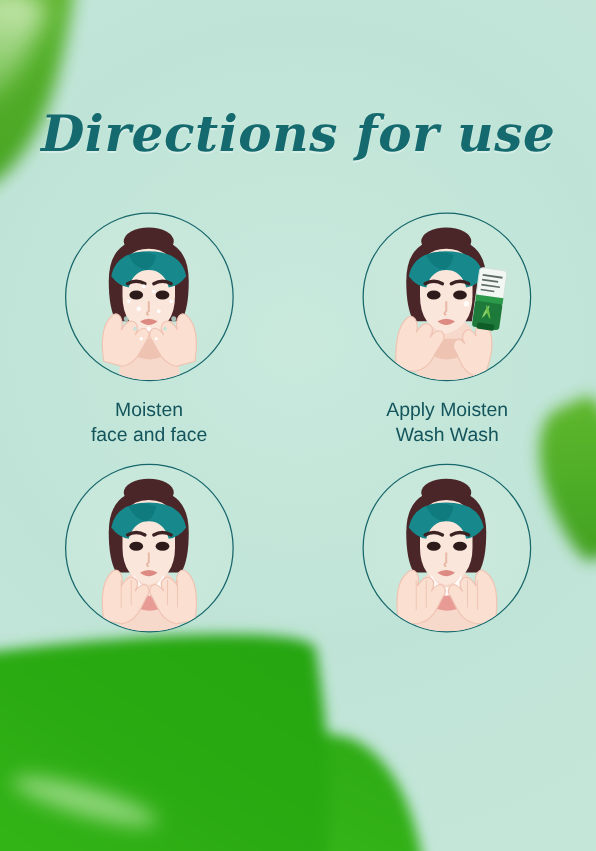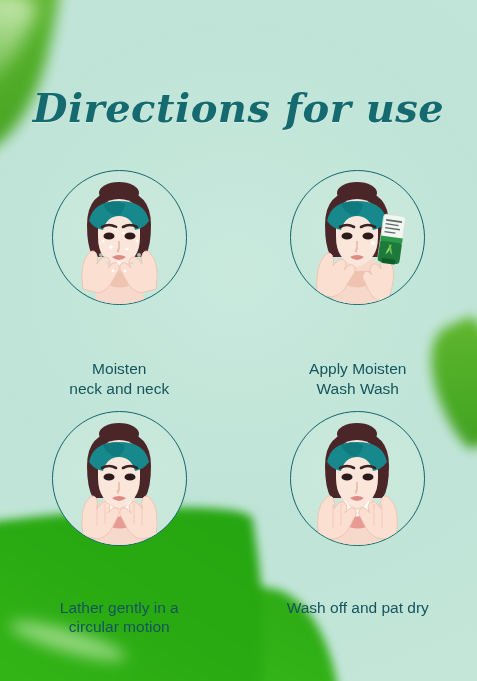--- a/index.html
+++ b/index.html
@@ -69,21 +69,21 @@
     color:#146a6e;
     text-shadow:0 1px 0 rgba(255,255,255,.35);
   }
 
   
   #steps{
     position:absolute;left:0;top:170px;width:477px;
     display:grid;grid-template-columns:1fr 1fr;
     row-gap:12px;
   }
-  .step{display:flex;flex-direction:column;align-items:center;gap:40px;}
+  .step{display:flex;flex-direction:column;align-items:center;}
   .circle{
     width:133px;height:133px;border-radius:50%;
     border:1.4px solid #17666b;
     background:radial-gradient(circle at 50% 45%,#cdeade 0%,#c3e6d8 100%);
     position:relative;overflow:hidden;
   }
   .caption{
     margin-top:12px;text-align:center;
     color:#14555c;font-size:15.5px;line-height:1.28;
     font-family:"Liberation Sans",sans-serif;
@@ -156,21 +156,21 @@
           <g fill="#bfe4d8" opacity=".8">
             <circle cx="48" cy="84" r="2"></circle>
               <circle cx="86" cy="84" r="2"></circle>
             <circle cx="55" cy="92" r="1.6"></circle>
               <circle cx="79" cy="92" r="1.6"></circle>
           </g>
         </svg>
       </div>
       <div class="caption cap-r1">
         <div>Moisten</div>
-        <div>neck and neck</div>
+        <div>face and face</div>
       </div>
     </div>
 
     <div class="step">
       <div class="circle">
         <svg class="fig" viewBox="0 0 133 133">
           <path d="M44 104 q0-14 10-18 h25 q10 4 10 18 l2 29 H42 z" fill="#f7d9cb"></path>
           <path d="M52 100 h29 v12 q-14 9 -29 0 z" fill="#eec3b2"></path>
           <path d="M34 54 q0-34 32-34 q32 0 32 34 q0 22 -6 32 H40 q-6-10 -6-32z" fill="#4a2628"></path>
           <ellipse cx="66" cy="22" rx="20" ry="11" fill="#4a2628"></ellipse>
@@ -233,24 +233,20 @@
           <path d="M30 124 q-4-28 6-38 q4-4 7 0 q3 5 1 11 q6-10 11-6 q4 3 0 10 q6-8 10-4 q3 4 -1 9 l-4 8 q-5 11 -15 13z" fill="#fbe0d2" stroke="#efc4b4" stroke-width="1"></path>
           <path d="M103 124 q4-28 -6-38 q-4-4 -7 0 q-3 5 -1 11 q-6-10 -11-6 q-4 3 0 10 q-6-8 -10-4 q-3 4 1 9 l4 8 q5 11 15 13z" fill="#fbe0d2" stroke="#efc4b4" stroke-width="1"></path>
           <g stroke="#efc4b4" stroke-width=".9" fill="none" opacity=".9">
             <path d="M44 92 v22"></path>
               <path d="M52 92 v20"></path>
             <path d="M89 92 v22"></path>
               <path d="M81 92 v20"></path>
           </g>
         </svg>
       </div>
-      <div class="caption">
-        <div>Lather gently in a</div>
-        <div>circular motion</div>
-      </div>
     </div>
 
     <div class="step">
       <div class="circle">
         <svg class="fig" viewBox="0 0 133 133">
           <path d="M44 104 q0-14 10-18 h25 q10 4 10 18 l2 29 H42 z" fill="#f7d9cb"></path>
           <path d="M52 100 h29 v12 q-14 9 -29 0 z" fill="#e89a95"></path>
           <path d="M34 54 q0-34 32-34 q32 0 32 34 q0 22 -6 32 H40 q-6-10 -6-32z" fill="#4a2628"></path>
           <ellipse cx="66" cy="22" rx="20" ry="11" fill="#4a2628"></ellipse>
           <path d="M45 52 q0-24 21-24 q21 0 21 24 v14 q0 24 -21 30 q-21-6 -21-30z" fill="#fbe6dc"></path>
@@ -266,19 +262,16 @@
           <path d="M28 126 q-5-30 7-40 q4-4 7 0 q3 5 1 11 q6-10 11-6 q4 3 0 10 q6-8 10-4 q3 4 -1 9 l-4 8 q-5 11 -16 13z" fill="#fbe0d2" stroke="#efc4b4" stroke-width="1"></path>
           <path d="M105 126 q5-30 -7-40 q-4-4 -7 0 q-3 5 -1 11 q-6-10 -11-6 q-4 3 0 10 q-6-8 -10-4 q-3 4 1 9 l4 8 q5 11 16 13z" fill="#fbe0d2" stroke="#efc4b4" stroke-width="1"></path>
           <g stroke="#efc4b4" stroke-width=".9" fill="none" opacity=".9">
             <path d="M42 92 v24"></path>
               <path d="M50 92 v22"></path>
             <path d="M91 92 v24"></path>
               <path d="M83 92 v22"></path>
           </g>
         </svg>
       </div>
-      <div class="caption">
-        <div>Wash off and pat dry</div>
-      </div>
     </div>
 
   </div>
 </div>
 
 </body></html>

